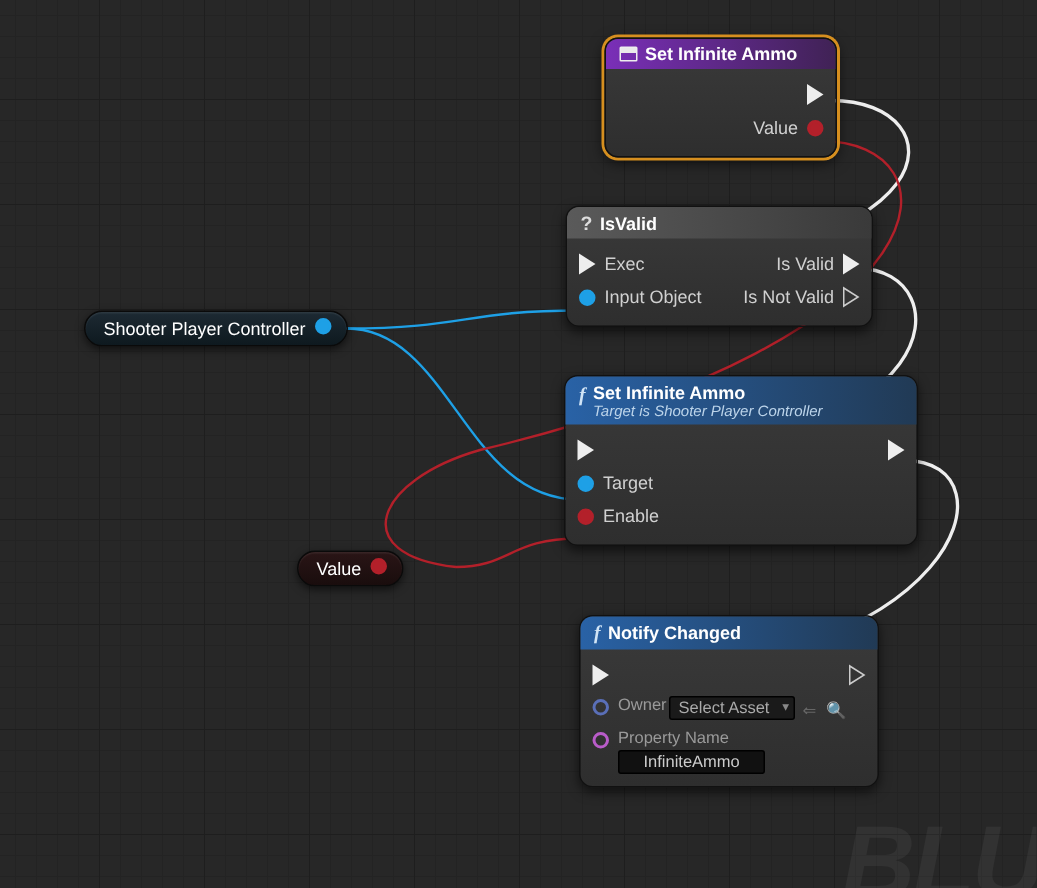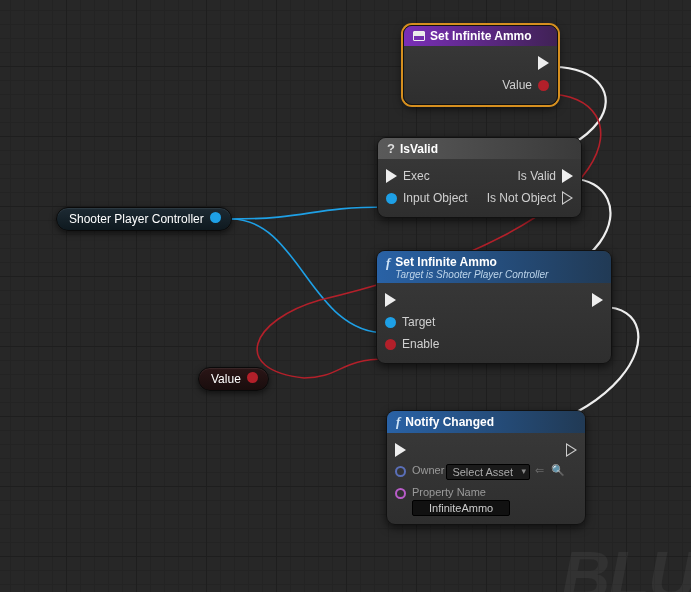--- a/index.html
+++ b/index.html
@@ -171,21 +171,21 @@
         <span>Is Valid</span>
         <span class="exec-pin exec-out"></span>
       </span>
     </div>
     <div class="row">
       <span class="l">
         <span class="pin filled c-obj"></span>
         <span>Input Object</span>
       </span>
       <span class="r">
-        <span>Is Not Object</span>
+        <span>Is Not Valid</span>
         <span class="exec-pin exec-out exec-hollow"></span>
       </span>
     </div>
   </div>
 </div>
 
 <div class="node" style="left:376px; top:250px; width:236px;">
   <div class="header hdr-blue" style="align-items:flex-start; padding-top:4px; padding-bottom:3px;">
     <span class="ficon">f</span>
     <span>
@@ -231,21 +231,21 @@
         </span>
       <span class="r">
           <span class="exec-pin exec-out exec-hollow"></span>
         </span>
     </div>
     <div class="row" style="height:auto; align-items:flex-start; margin-top:3px;">
       <span class="l" style="align-items:flex-start;">
         <span class="pin hollow c-asset" style="margin-top:2px;"></span>
         <span style="display:flex; gap:2px;">
           <span class="label-dim">Owner</span>
-          <span style="display:flex; align-items:flex-start; gap:3px;">
+          <span style="display:flex; align-items:flex-end; gap:3px;">
             <span class="dropdown">Select Asset</span>
             <span class="tinybtn">⇐</span>
             <span class="tinybtn">🔍</span>
           </span>
         </span>
       </span>
     </div>
     <div class="row" style="height:auto; align-items:flex-end; margin-top:6px;">
       <span class="l" style="align-items:flex-start;">
         <span class="pin hollow c-name" style="margin-top:2px;"></span>

